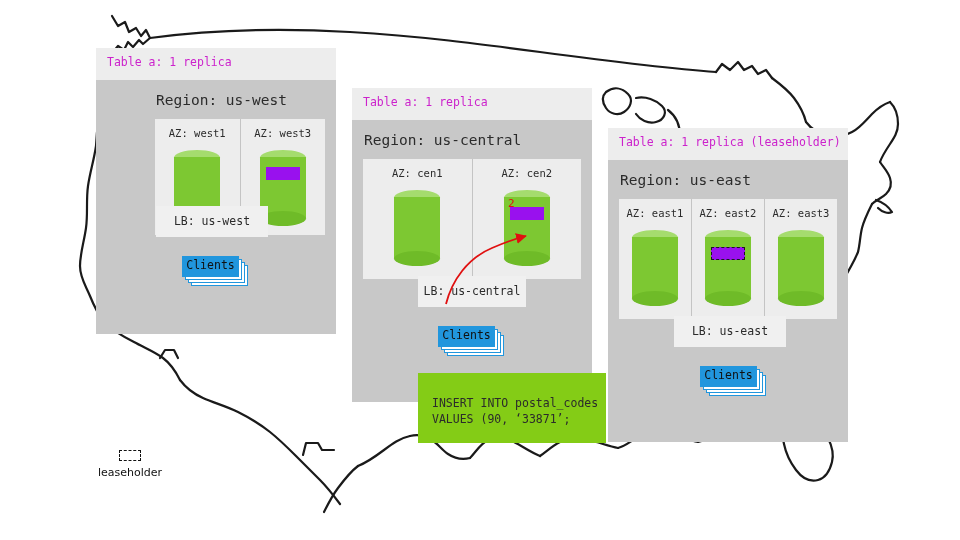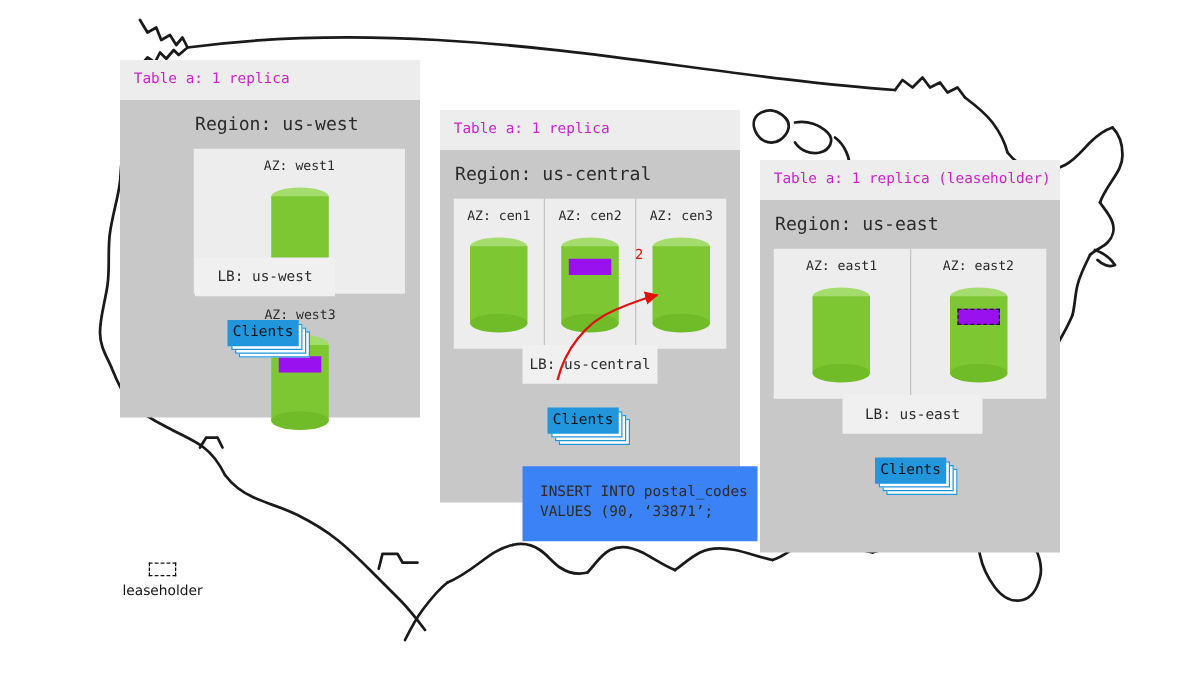--- a/index.html
+++ b/index.html
@@ -145,25 +145,25 @@
     display: flex;
     align-items: center;
     justify-content: center;
     line-height: 1;
     white-space: nowrap;
   }
 
   
   .sql-box {
     position: absolute;
-    background: #3b82f6;
+    background: #84cc16;
     color: #2b2b2b;
     font-size: 11.5px;
     line-height: 15.5px;
-    padding: 13px 14px 16px 14px;
+    padding: 23px 14px 16px 14px;
     white-space: pre;
     z-index: 3;
   }
 
   
   .arrow-label {
     position: absolute;
     color: #e01010;
     font-size: 11px;
     line-height: 1;
@@ -296,21 +296,21 @@
       <path d="M303,455 L306,443 L318,443 L322,450 L334,450"></path>
 
       <path d="M160,358 L165,350 L174,350 L178,358"></path>
     </g>
   </svg>
 
   <div class="region-panel" id="panel-us-west" style="left:96px; top:48px; width:240px;">
     <div class="panel-header">Table a: 1 replica</div>
     <div class="panel-body" style="height:254px;padding-left:48px;">
       <div class="region-title">Region: us-west</div>
-      <div class="az-row" style="height:116px;flex-direction:column;">
+      <div class="az-row" style="height:116px;">
 
         <div class="az-cell">
           <div class="az-label">AZ: west1</div>
           <div class="cyl-wrap">
             <div class="cyl" style="width:46px;height:76px;">
               <div class="top" style="width:46px;height:15px;"></div>
               <div class="body" style="top:7.5px;width:46px;height:61px;"></div>
               <div class="bottomcap" style="top:61px;width:46px;height:15px;"></div>
             </div>
           </div>
@@ -363,30 +363,20 @@
           <div class="cyl-wrap">
             <div class="cyl" style="width:46px;height:76px;">
               <div class="top" style="width:46px;height:15px;"></div>
               <div class="body" style="top:7.5px;width:46px;height:61px;"></div>
               <div class="bottomcap" style="top:61px;width:46px;height:15px;"></div>
               <div class="replica-bar" style="left:6px;top:17px;width:34px;height:13px;"></div>
             </div>
           </div>
         </div>
 
-        <div class="az-cell">
-          <div class="az-label">AZ: cen3</div>
-          <div class="cyl-wrap">
-            <div class="cyl" style="width:46px;height:76px;">
-              <div class="top" style="width:46px;height:15px;"></div>
-              <div class="body" style="top:7.5px;width:46px;height:61px;"></div>
-              <div class="bottomcap" style="top:61px;width:46px;height:15px;"></div>
-            </div>
-          </div>
-        </div>
       </div>
 
       <div class="lb-box" style="left:66px; top:156px; width:108px;">LB: us-central</div>
 
       <div class="clients" style="left:86px; top:206px; width:66px; height:30px;">
         <div class="sheet" style="left:9px;top:9px;width:57px;height:21px;"></div>
         <div class="sheet" style="left:6px;top:6px;width:57px;height:21px;"></div>
         <div class="sheet" style="left:3px;top:3px;width:57px;height:21px;"></div>
         <div class="face" style="width:57px;height:21px;">Clients</div>
       </div>
@@ -428,20 +418,30 @@
           <div class="cyl-wrap">
             <div class="cyl" style="width:46px;height:76px;">
               <div class="top" style="width:46px;height:15px;"></div>
               <div class="body" style="top:7.5px;width:46px;height:61px;"></div>
               <div class="bottomcap" style="top:61px;width:46px;height:15px;"></div>
               <div class="replica-bar leaseholder" style="left:6px;top:17px;width:34px;height:13px;"></div>
             </div>
           </div>
         </div>
 
+        <div class="az-cell">
+          <div class="az-label">AZ: east3</div>
+          <div class="cyl-wrap">
+            <div class="cyl" style="width:46px;height:76px;">
+              <div class="top" style="width:46px;height:15px;"></div>
+              <div class="body" style="top:7.5px;width:46px;height:61px;"></div>
+              <div class="bottomcap" style="top:61px;width:46px;height:15px;"></div>
+            </div>
+          </div>
+        </div>
       </div>
 
       <div class="lb-box" style="left:66px; top:156px; width:112px;">LB: us-east</div>
 
       <div class="clients" style="left:92px; top:206px; width:66px; height:30px;">
         <div class="sheet" style="left:9px;top:9px;width:57px;height:21px;"></div>
         <div class="sheet" style="left:6px;top:6px;width:57px;height:21px;"></div>
         <div class="sheet" style="left:3px;top:3px;width:57px;height:21px;"></div>
         <div class="face" style="width:57px;height:21px;">Clients</div>
       </div>

